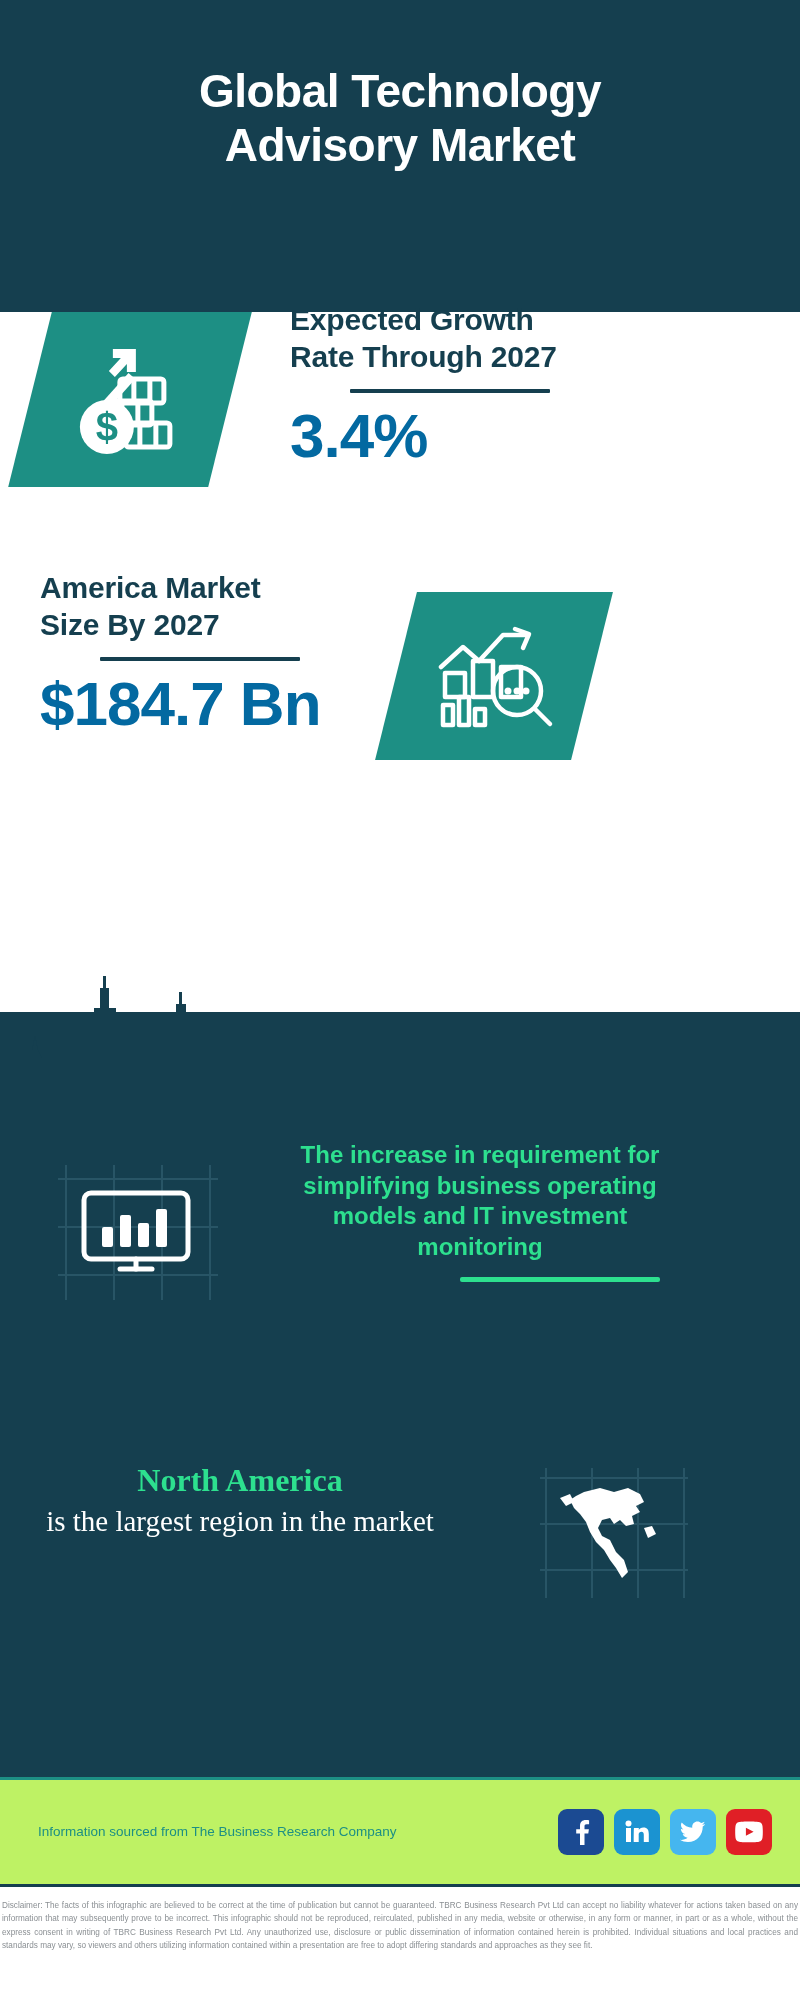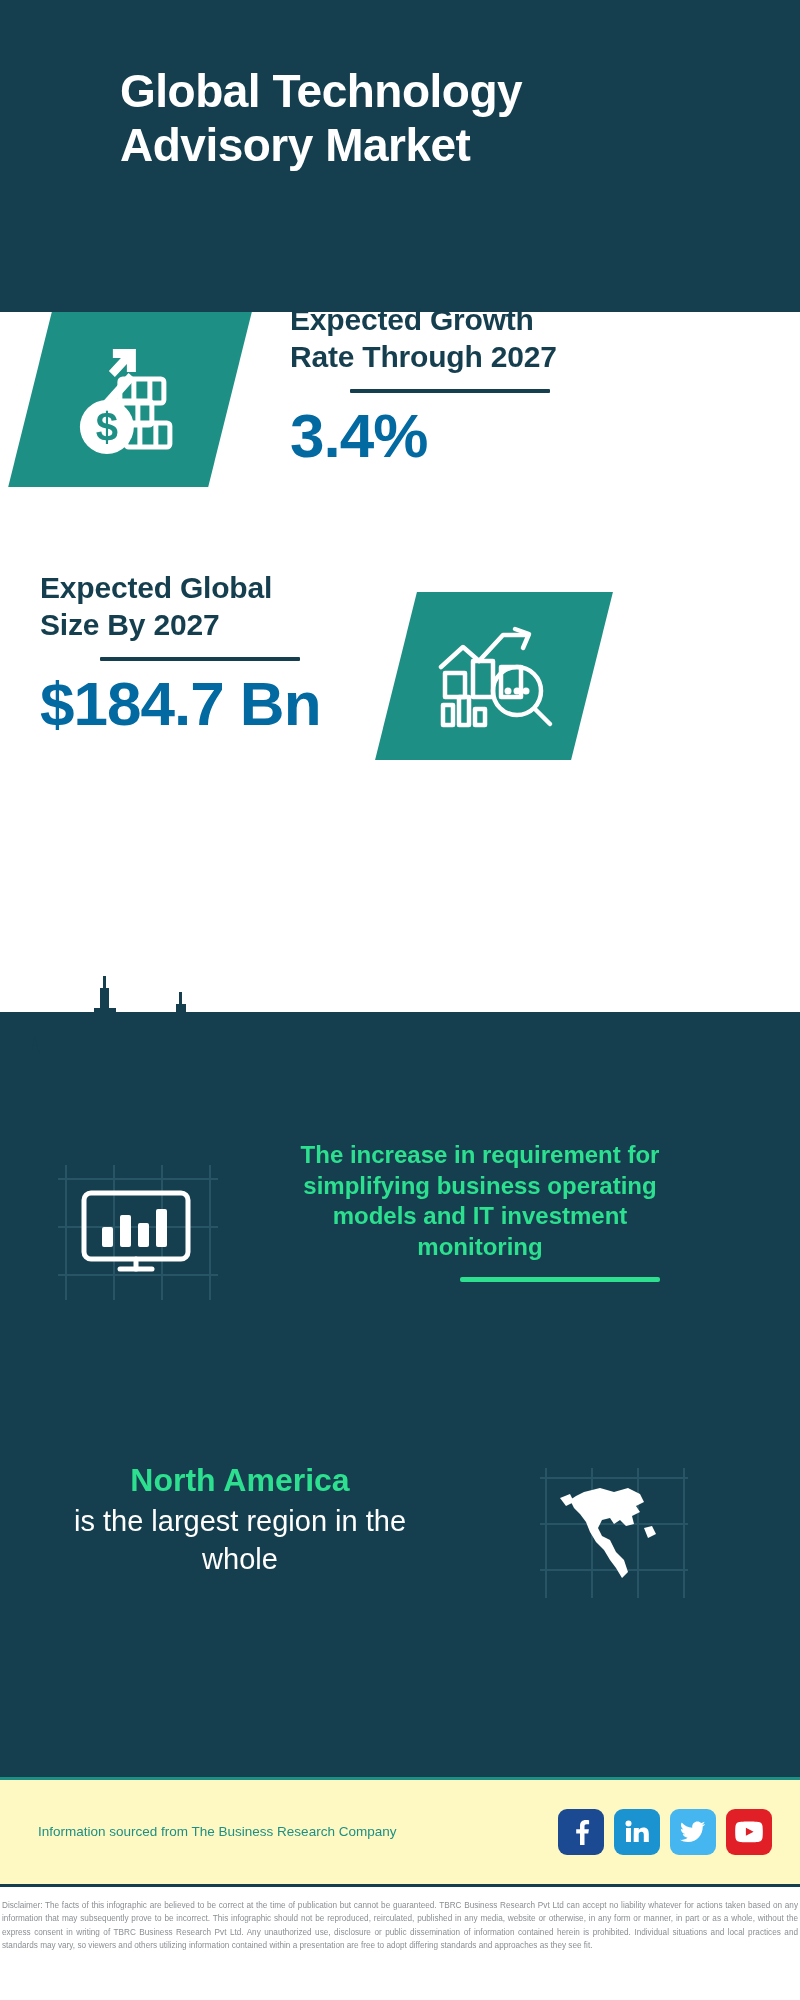--- a/index.html
+++ b/index.html
@@ -15,21 +15,21 @@
   .header {
     position:absolute; left:0; top:0; width:800px; height:312px;
     background:#153f4f;
     display:flex; align-items:center; justify-content:center;
   }
   .header-title {
     color:#ffffff;
     font-size:46px;
     font-weight:bold;
     line-height:1.18;
-    text-align:left;
+    text-align:center;
     letter-spacing:-0.5px;
     width:640px;
     padding:0 40px;
     margin-top:-76px;
   }
 
   
   .white-area {
     position:absolute; left:0; top:312px; width:800px; height:700px;
     background:#ffffff;
@@ -88,37 +88,37 @@
   .driver-sub {
     color:#ffffff; font-size:23px; line-height:1.28; font-weight:normal;
   }
   .driver-rule {
     width:200px; height:5px; background:#2de08f; border-radius:2px;
     margin:14px 0 0 auto; margin-right:20px;
   }
 
   
   .region-row {
-    position:absolute; left:0; top:1460px; width:730px; height:200px;
+    position:absolute; left:0; top:1460px; width:730px; height:200px;font-family:Liberation Serif, serif;
   }
   .region-text {
     position:absolute; left:40px; top:0; width:400px; text-align:center;
   }
   .region-name {
     color:#2de08f; font-weight:bold; font-size:32px; line-height:1.3;
   }
   .region-sub {
     color:#ffffff; font-size:29px; line-height:1.32; font-weight:normal;
   }
   .region-map { position:absolute; left:540px; top:8px; }
 
   
   .footer-src {
     position:absolute; left:0; top:1777px; width:800px; height:110px;
-    background:#fef9c3;
+    background:#bef264;
     border-top:3px solid #1d8f84;
     border-bottom:3px solid #153f4f;
     display:flex; align-items:center;
   }
   .src-text { margin-left:38px; }
   .src-line1 { color:#1d8f84; font-size:13.5px; line-height:1.7; }
   .src-line2 { color:#1d8f84; font-size:15px; line-height:1.7; }
   .social { margin-left:auto; margin-right:28px; display:flex; gap:10px; }
   .soc {
     width:46px; height:46px; border-radius:9px;
@@ -190,21 +190,21 @@
           <circle cx="86" cy="70" r="24"></circle>
           <line x1="104" y1="88" x2="119" y2="103"></line>
         </g>
         <circle cx="77" cy="70" r="3.5" fill="#fff"></circle>
         <circle cx="86" cy="70" r="3.5" fill="#fff"></circle>
         <circle cx="95" cy="70" r="3.5" fill="#fff"></circle>
       </svg>
     </div>
 
     <div class="stat-block" style="left:40px; top:258px; width:320px;">
-      <div class="stat-label">Expected Global</div>
+      <div class="stat-label">America Market</div>
       <div class="stat-label">Size By 2027</div>
       <div class="stat-rule" style="width:200px;"></div>
       <div class="stat-value">$184.7 Bn</div>
     </div>
   </div>
 
   <div class="dark-block"></div>
 
   <svg class="skyline" viewBox="0 0 800 140" preserveAspectRatio="none">
     <path fill="#153f4f" d="M0,140 L0,108 L6,108 L6,100 L14,100 L14,108 L22,108 L22,96 L28,96
@@ -260,21 +260,21 @@
 
     <div class="driver-text">
       <div class="driver-hi">The increase in requirement for simplifying business operating models and IT investment monitoring</div>
       <div class="driver-rule"></div>
     </div>
   </div>
 
   <div class="region-row">
     <div class="region-text">
       <div class="region-name">North America</div>
-      <div class="region-sub">is the largest region in the whole</div>
+      <div class="region-sub">is the largest region in the market</div>
     </div>
 
     <div class="region-map">
       <svg width="148" height="130" viewBox="0 0 148 130">
         <g stroke="#2c5a6b" stroke-width="2" opacity="0.85">
           <line x1="6" y1="0" x2="6" y2="130"></line>
           <line x1="52" y1="0" x2="52" y2="130"></line>
           <line x1="98" y1="0" x2="98" y2="130"></line>
           <line x1="144" y1="0" x2="144" y2="130"></line>
           <line x1="0" y1="10" x2="148" y2="10"></line>

